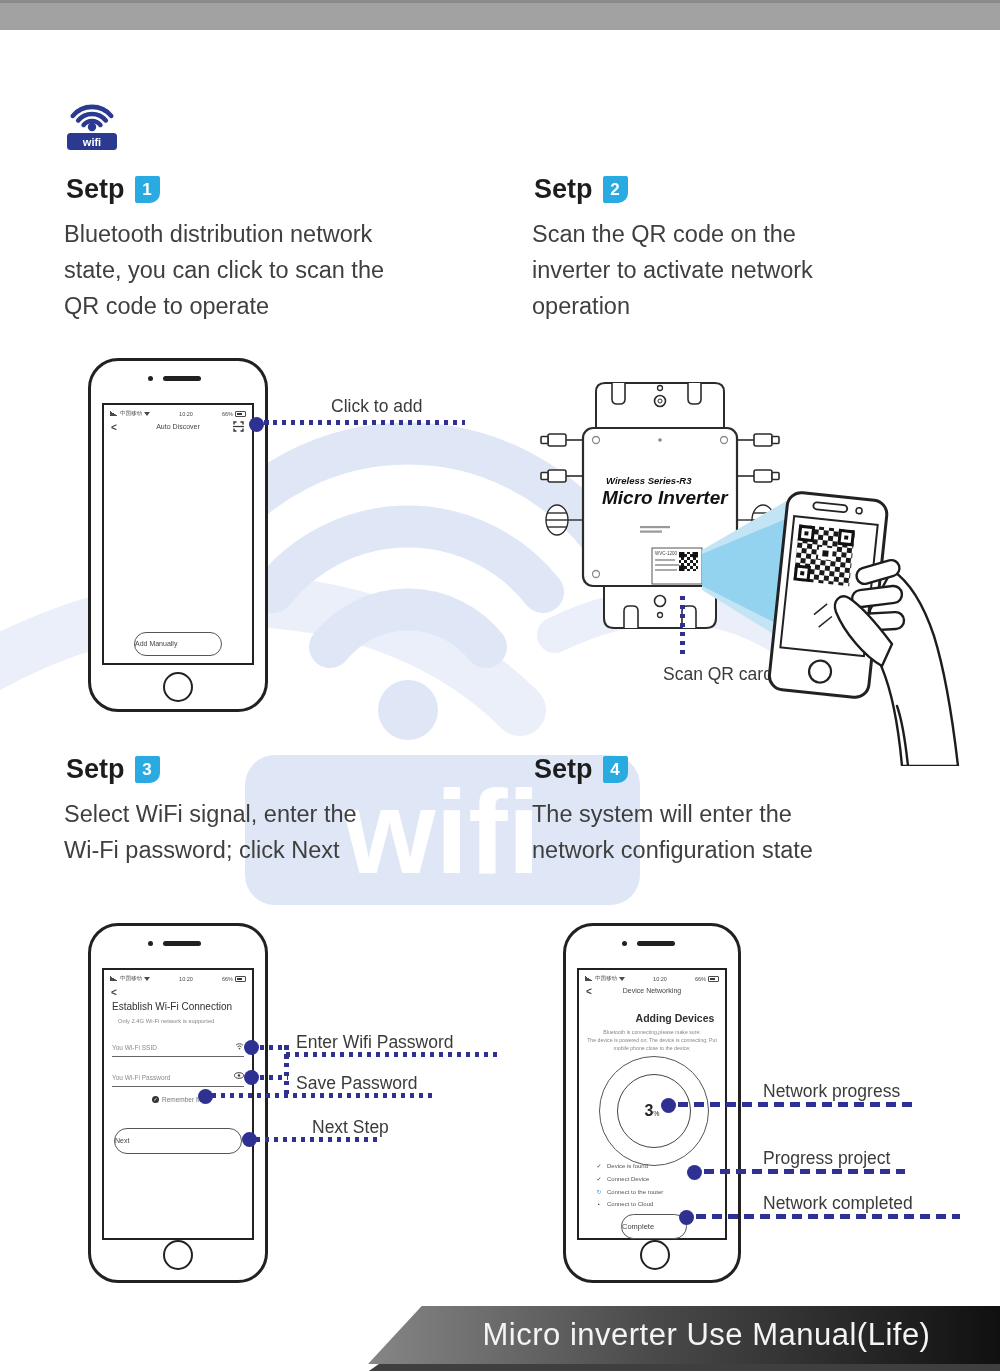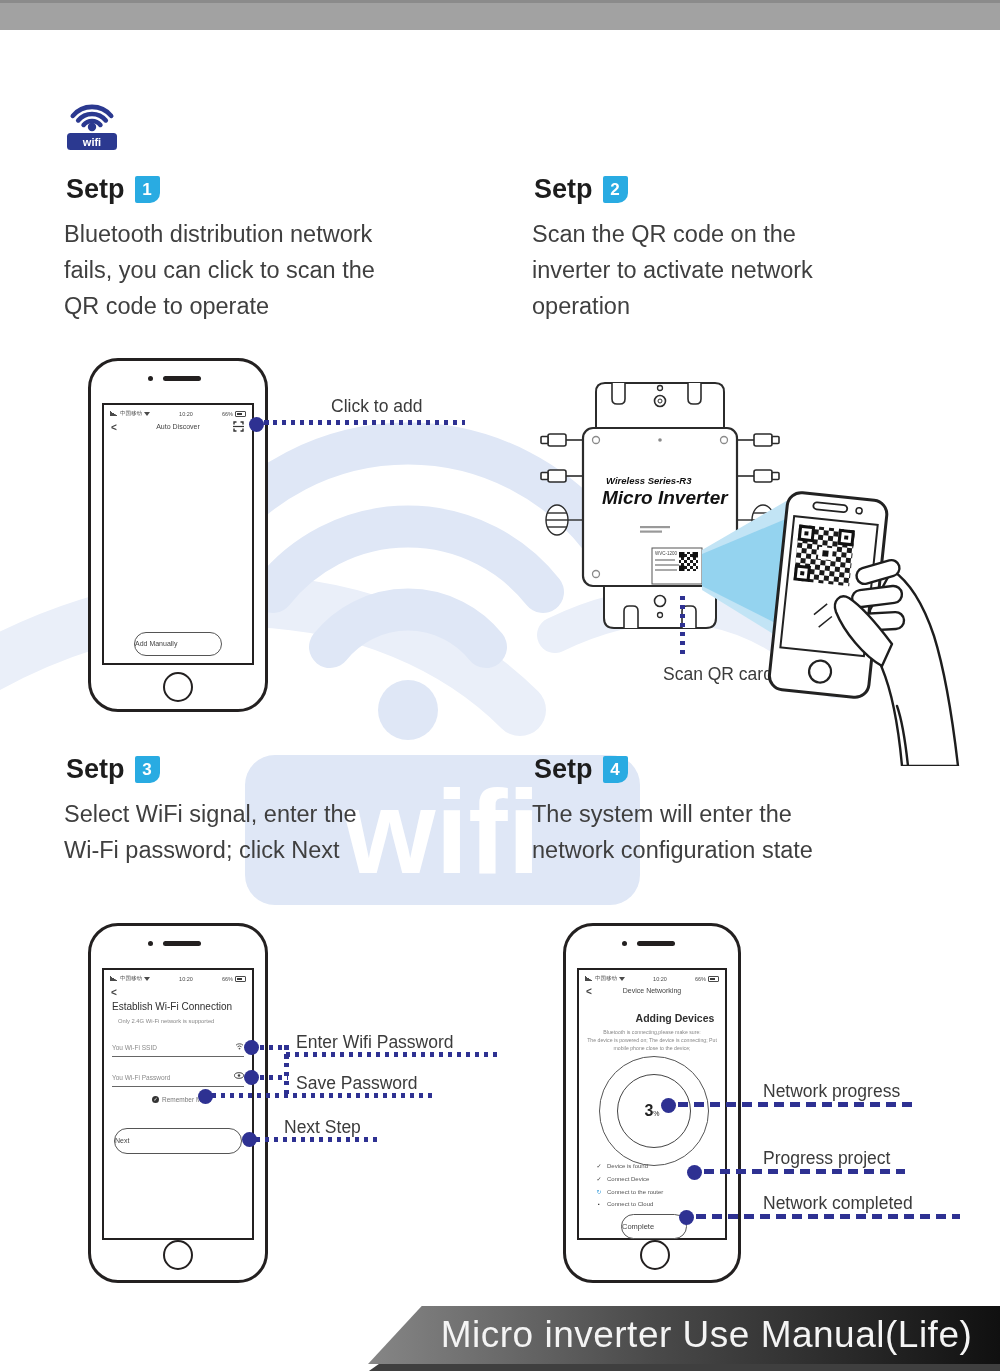--- a/index.html
+++ b/index.html
@@ -48,21 +48,21 @@
     text-align:center;line-height:7px;font-weight:700;}
   .clist-row{position:absolute;display:flex;align-items:center;gap:4px;font-size:6px;color:#555;}
   .clist-ic{width:8px;text-align:center;font-size:6px;color:#333;}
 
   .footer-shadow{position:absolute;left:356px;top:1362px;width:644px;height:9px;background:#3f3f3f;
     clip-path:polygon(2% 100%,4% 0,100% 0,100% 100%);}
   .footerbar{position:absolute;left:368px;top:1306px;width:632px;height:58px;
     background:linear-gradient(90deg,#868686,#4a4a4a 45%,#101010);
     clip-path:polygon(8.5% 0,100% 0,100% 100%,0 100%);
     display:flex;align-items:center;justify-content:center;padding-left:45px;}
-  .footerbar span{color:#f4f4f4;font-size:37px;letter-spacing:.5px;}
+  .footerbar span{color:#f4f4f4;font-size:31px;letter-spacing:.5px;}
 </style>
 </head>
 <body>
 
 <div id="page">
 
   <div class="topbar"></div>
 
   <svg class="abs" style="left:0;top:380px;" width="1000" height="600" viewBox="0 0 1000 600">
     <path d="M-80,330 C140,170 390,200 520,330" stroke="#eaeff9" stroke-width="52" fill="none" stroke-linecap="round"></path>
@@ -83,21 +83,21 @@
     <rect x="7" y="37" width="50" height="17" rx="3.5" fill="#2b3990"></rect>
     <text x="32" y="50" text-anchor="middle" font-size="11" font-weight="bold" fill="#fff">wifi</text>
   </svg>
 
   <div class="step-head" style="left:66px;top:174px;">
     <span>Setp</span>
     <span class="step-badge">1</span>
   </div>
   <div class="step-text" style="left:64px;top:216px;">
     <div>Bluetooth distribution network</div>
-    <div>fails, you can click to scan the</div>
+    <div>state, you can click to scan the</div>
     <div>QR code to operate</div>
   </div>
 
   <div class="step-head" style="left:534px;top:174px;">
     <span>Setp</span>
     <span class="step-badge">2</span>
   </div>
   <div class="step-text" style="left:532px;top:216px;">
     <div>Scan the QR code on the</div>
     <div>inverter to activate network</div>
@@ -334,21 +334,21 @@
   <div class="bdot" style="left:244px;top:1070px;"></div>
   <div class="bdot" style="left:198px;top:1089px;"></div>
   <div class="bdot" style="left:242px;top:1132px;"></div>
   <div class="dotline" style="left:260px;top:1045px;width:28px;"></div>
   <div class="dotline" style="left:260px;top:1075px;width:28px;"></div>
   <div class="dotline-v" style="left:284px;top:1045px;height:50px;"></div>
   <div class="ann" style="left:296px;top:1032px;">Enter Wifi Password</div>
   <div class="dotline" style="left:286px;top:1052px;width:216px;"></div>
   <div class="ann" style="left:296px;top:1073px;">Save Password</div>
   <div class="dotline" style="left:212px;top:1093px;width:220px;"></div>
-  <div class="ann" style="left:284px;top:1117px;">Next Step</div>
+  <div class="ann" style="left:312px;top:1117px;">Next Step</div>
   <div class="dotline" style="left:256px;top:1137px;width:121px;"></div>
 
   <div class="phone" style="left:563px;top:923px;width:178px;height:360px;">
     <div class="camdot" style="left:56px;top:15px;"></div>
     <div class="speaker" style="left:71px;top:15px;width:38px;"></div>
     <div class="pscreen" style="left:11px;top:42px;width:150px;height:272px;">
       <div class="srow">
         <span class="grp">
             <span class="sig"></span>
           <span>中国移动</span>

